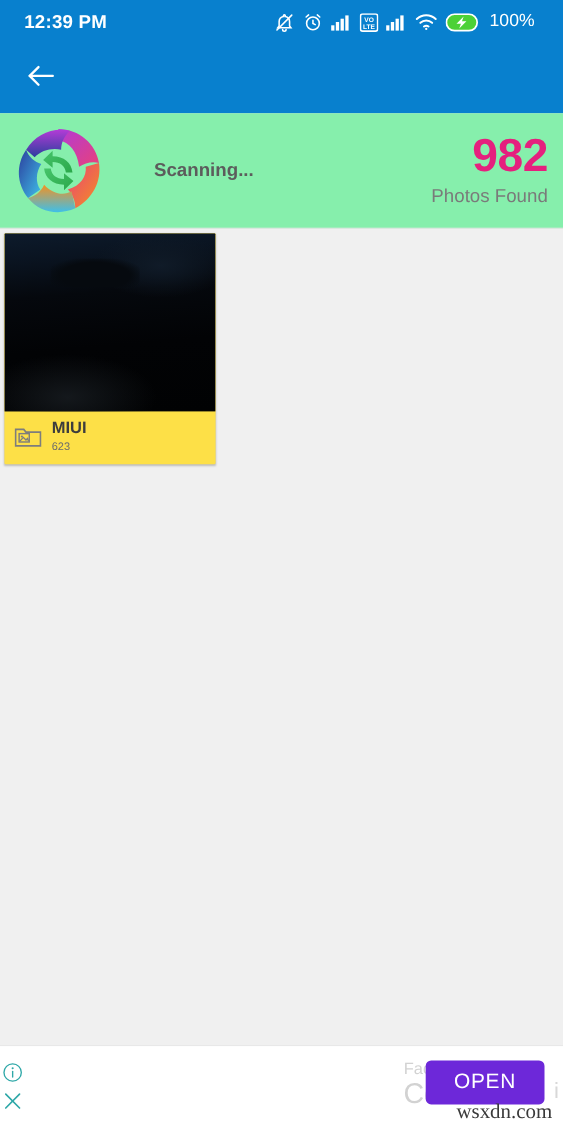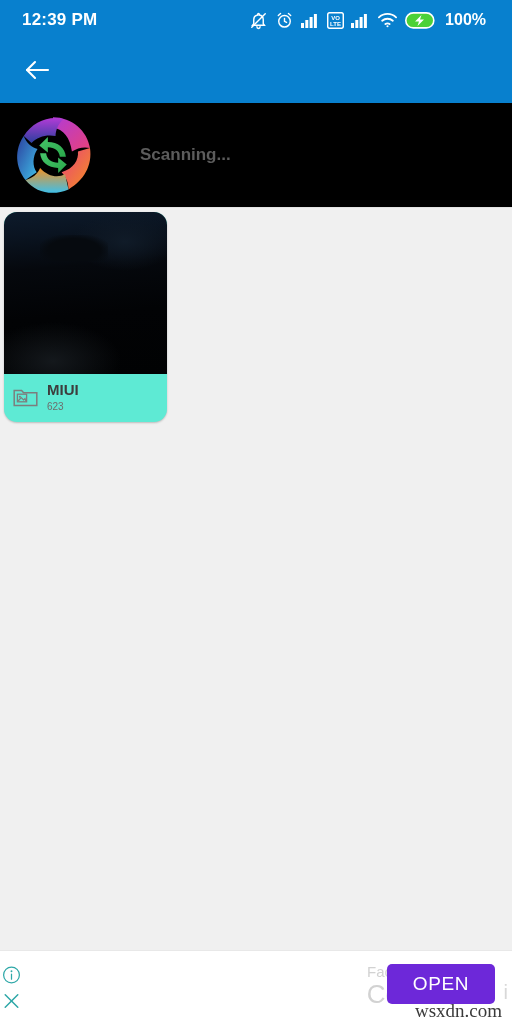--- a/index.html
+++ b/index.html
@@ -13,52 +13,52 @@
 
   
   .statusbar {
     height:40px; background:#0880ce; color:#fff;
     display:flex; align-items:center; justify-content:space-between;
     padding:0 26px 0 22px;
   }
   .status-clock { font-size:17px; font-weight:bold; letter-spacing:.2px; }
   .status-icons { display:flex; align-items:center; gap:7px; }
   .status-icons svg { display:block; }
-  .battery-pct { font-size:16px; font-weight:bold; margin-left:2px;text-align:center; }
+  .battery-pct { font-size:16px; font-weight:normal; margin-left:2px;text-align:center; }
 
   
   .appbar {
     height:63px; background:#0880ce;
     display:flex; align-items:center; padding-left:24px; gap:28px;
   }
   .back-btn { width:26px; height:26px; display:flex; align-items:center; justify-content:center; cursor:pointer; }
   .appbar-title { color:#fff; font-size:21px; font-weight:bold; letter-spacing:.3px; }
 
   
   .summary {
-    height:105px; background:#000000;
+    height:105px; background:#86efac;
     display:flex; align-items:center; position:relative;
     border-bottom:1px solid #e4e4e4;
   }
   .logo { width:86px; height:86px; margin-left:10px; flex:0 0 auto; }
   .scan-status {
     font-size:17px; font-weight:bold; color:#5c5c5c;
     margin-left:44px;
   }
   .count-block {
     position:absolute; right:14px; top:50%; transform:translateY(-50%);
     text-align:right;
   }
   .count-num { font-size:42px; font-weight:bold; color:#e5207e; line-height:.95; letter-spacing:-.5px; }
   .count-label { font-size:17px; color:#7a7a7a; margin-top:7px; }
 
   
   .results { position:absolute; top:208px; left:0; right:0; bottom:74px; background:#f0f0f0; padding:4px; }
   .folder-card {
-    width:163px; background:#5eead4; border-radius:13px;
+    width:192px; background:#fde047; border-radius:1px;
     box-shadow:0 1px 2px rgba(0,0,0,.22);
     overflow:hidden;
   }
   .thumb {
     width:100%; height:162px;
     background:
       radial-gradient(ellipse 70% 40% at 30% 92%, #14181c 0%, rgba(8,10,12,0) 60%),
       radial-gradient(ellipse 46% 26% at 74% 18%, #101b28 0%, rgba(6,8,11,0) 70%),
       linear-gradient(175deg, #0d1b2c 0%, #0a1421 14%, #05080d 34%, #020305 62%, #010203 100%);
       position:relative;
@@ -229,20 +229,24 @@
 
         <g fill="url(#ga)">
           <path d="M34 39 L44 29 L44 35 C56 35 64 42 65 52 L58 52 C57 45 52 41 44 41 L44 47 Z"></path>
           <path d="M66 61 L56 71 L56 65 C44 65 36 58 35 48 L42 48 C43 55 48 59 56 59 L56 53 Z"></path>
         </g>
       </svg>
     </span>
 
     <div class="scan-status">Scanning...</div>
 
+    <div class="count-block">
+      <div class="count-num">982</div>
+      <div class="count-label">Photos Found</div>
+    </div>
   </div>
 
   <div class="results">
 
     <div class="folder-card">
       <div class="thumb"></div>
       <div class="card-meta">
         <span class="folder-icon">
           <svg width="25" height="22" viewBox="0 0 25 22" fill="none" stroke="#7d7d7d" stroke-width="1.5">
             <path d="M1.2 19.4 V4.4 H8.6 L10.6 6.8 H23.8 V19.4 Z"></path>

